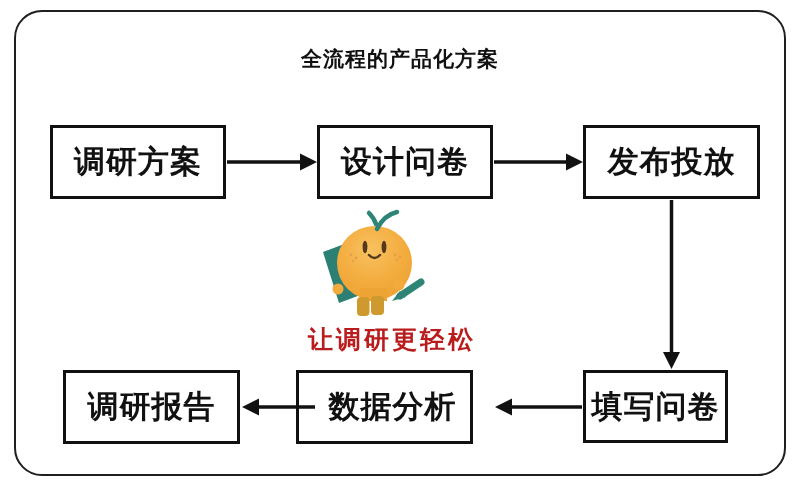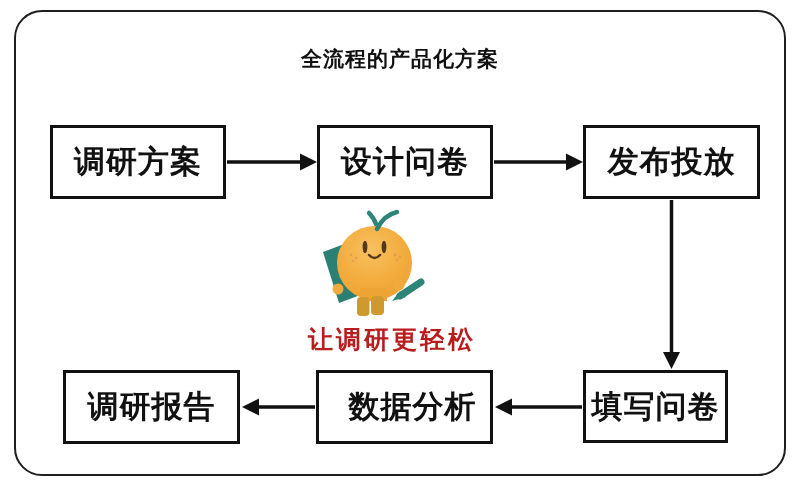--- a/index.html
+++ b/index.html
@@ -46,21 +46,21 @@
     justify-content: center;
     font-size: 31px;
     font-weight: 600;
     color: #111111;
     letter-spacing: 1px;
   }
   .b1 { left: 50px;  top: 125px; width: 176px; height: 74px; }
   .b2 { left: 317px; top: 125px; width: 176px; height: 74px; text-align: right; }
   .b3 { left: 583px; top: 125px; width: 177px; height: 74px; }
   .b4 { left: 63px;  top: 370px; width: 177px; height: 74px; align-items: center; }
-  .b5 { left: 316px; top: 370px; width: 177px; height: 74px; padding-left: 16px; }
+  .b5 { left: 296px; top: 370px; width: 177px; height: 74px; padding-left: 16px; }
   .b6 { left: 583px; top: 370px; width: 145px; height: 73px; }
   .arrow-layer {
     position: absolute;
     left: 0; top: 0;
     width: 800px; height: 490px;
     pointer-events: none;
   }
   .mascot {
     position: absolute;
     left: 313px;

